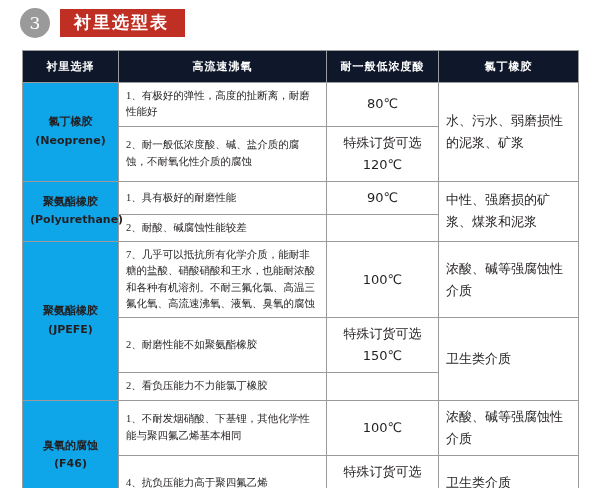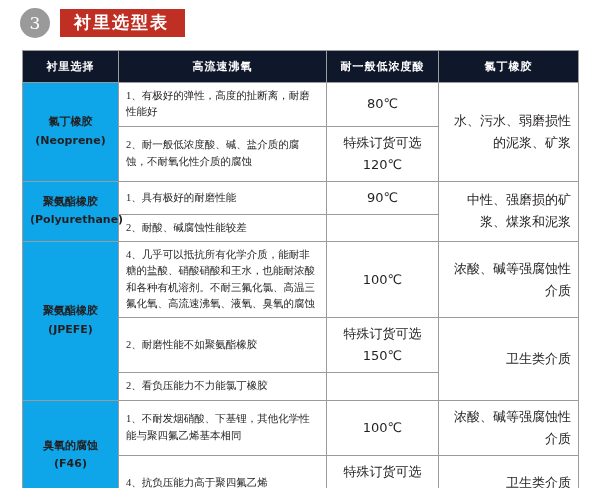--- a/index.html
+++ b/index.html
@@ -71,21 +71,21 @@
     text-align:left;
     font-size:10.5px;
     font-family:Liberation Serif, serif;
   }
   td.temp,td.range{
     text-align:center;
     font-size:13px;
     line-height:1.7;
   }
   td.range{
-    text-align:right;
+    text-align:left;
     margin-left:44px;
   }
   .col1{width:96px;}
   .col2{width:208px;}
   .col3{width:112px;}
   .col4{width:140px;}
 </style>
 </head>
 <body>
 
@@ -136,21 +136,21 @@
             <td class="range" rowspan="2">中性、强磨损的矿浆、煤浆和泥浆</td>
           </tr>
           <tr>
             <td class="perf">2、耐酸、碱腐蚀性能较差</td>
           </tr>
           <tr>
             <td class="cat" rowspan="3">
               <div>聚氨酯橡胶</div>
               <div>(JPEFE)</div>
             </td>
-            <td class="perf">4、几乎可以抵抗所有化学介质，能耐非糖的盐酸、硝酸硝酸和王水，也能耐浓酸和各种有机溶剂。不耐三氟化氯、高温三氟化氧、高流速沸氧、液氧、臭氧的腐蚀</td>
+            <td class="perf">7、几乎可以抵抗所有化学介质，能耐非糖的盐酸、硝酸硝酸和王水，也能耐浓酸和各种有机溶剂。不耐三氟化氯、高温三氟化氧、高流速沸氧、液氧、臭氧的腐蚀</td>
             <td class="temp">100℃</td>
             <td class="range">浓酸、碱等强腐蚀性介质</td>
           </tr>
           <tr>
             <td class="perf">2、耐磨性能不如聚氨酯橡胶</td>
             <td class="temp">特殊订货可选150℃</td>
             <td class="range" rowspan="2">卫生类介质</td>
           </tr>
           <tr>
             <td class="perf">2、看负压能力不力能氯丁橡胶</td>

